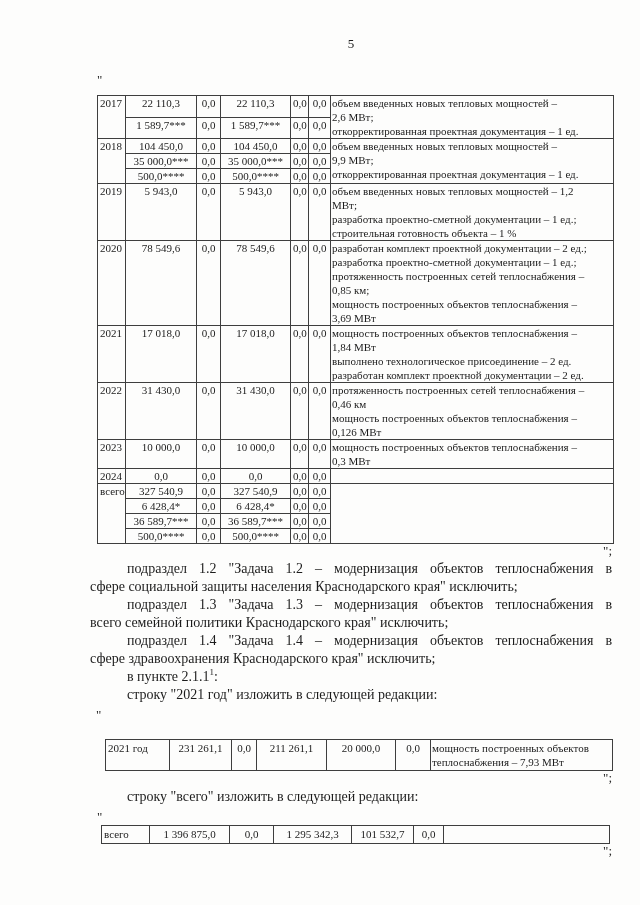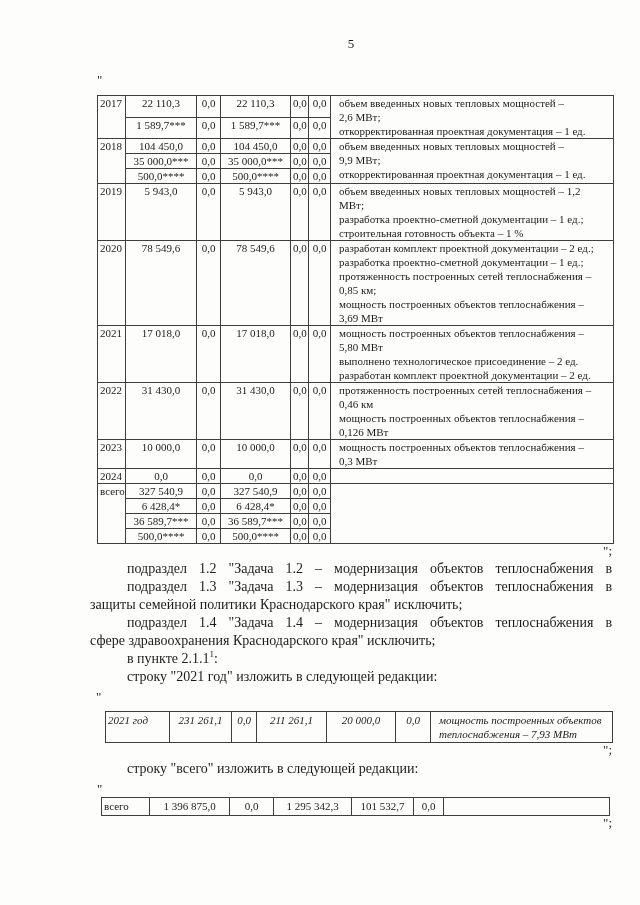--- a/index.html
+++ b/index.html
@@ -40,25 +40,25 @@
   table.doc td {
     border: 1px solid #3e3e3e;
     padding: 0 2px;
     vertical-align: top;
     line-height: 14px;
     white-space: nowrap;
     overflow: hidden;
   }
   table.doc td.c-year { text-align: left; padding-left: 2px; }
   table.doc td.c-num  { text-align: center; }
-  table.doc td.c-desc { text-align: left; padding-left: 8px; overflow: visible; }
+  table.doc td.c-desc { text-align: left; padding-left: 1px; overflow: visible; }
   table.doc td.c-desc div { white-space: nowrap; }
 
   #table1 { margin-left: 7px; margin-top: 9px; width: 516px; }
-  #table2 { margin-left: 15px; margin-top: 8px; width: 507px; font-style: italic; }
+  #table2 { margin-left: 15px; margin-top: 18px; width: 507px; }
   #table2 td { padding-top: 1px; padding-bottom: 1px; }
   #table3 { margin-left: 11px; margin-top: 2px; width: 508px; }
   #table3 td { height: 17px; line-height: 17px; }
 
   .pline {
     font-size: 14px;
     line-height: 18px;
     width: 522px;
   }
   .pline.ind { text-indent: 37px; }
@@ -168,21 +168,21 @@
           </tr>
           <tr>
             <td rowspan="1" class="c-year">2021</td>
             <td class="c-num">17 018,0</td>
             <td class="c-num">0,0</td>
             <td class="c-num">17 018,0</td>
             <td class="c-num">0,0</td>
             <td class="c-num">0,0</td>
             <td rowspan="1" class="c-desc">
               <div>мощность построенных объектов теплоснабжения –</div>
-              <div>5,80 МВт</div>
+              <div>1,84 МВт</div>
               <div>выполнено технологическое присоединение – 2 ед.</div>
               <div>разработан комплект проектной документации – 2 ед.</div>
             </td>
           </tr>
           <tr>
             <td rowspan="1" class="c-year">2022</td>
             <td class="c-num">31 430,0</td>
             <td class="c-num">0,0</td>
             <td class="c-num">31 430,0</td>
             <td class="c-num">0,0</td>
@@ -245,22 +245,23 @@
             <td class="c-num">0,0</td>
             <td class="c-num">0,0</td>
           </tr>
         </tbody>
     </table>
 
     <div class="quote-close">";</div>
 
     <div class="paragraphs">
         <div class="pline ind just">подраздел 1.2 "Задача 1.2 – модернизация объектов теплоснабжения в</div>
+        <div class="pline">сфере социальной защиты населения Краснодарского края" исключить;</div>
         <div class="pline ind just">подраздел 1.3 "Задача 1.3 – модернизация объектов теплоснабжения в</div>
-        <div class="pline">защиты семейной политики Краснодарского края" исключить;</div>
+        <div class="pline">всего семейной политики Краснодарского края" исключить;</div>
         <div class="pline ind just">подраздел 1.4 "Задача 1.4 – модернизация объектов теплоснабжения в</div>
         <div class="pline">сфере здравоохранения Краснодарского края" исключить;</div>
       </div>
 
     <div class="pline ind"><span>в пункте 2.1.1</span><sup>1</sup><span>:</span></div>
 
     <div class="pline ind">строку "2021 год" изложить в следующей редакции:</div>
 
     <div class="quote-open" style="margin-top:5px; margin-left:6px;">"</div>
 

